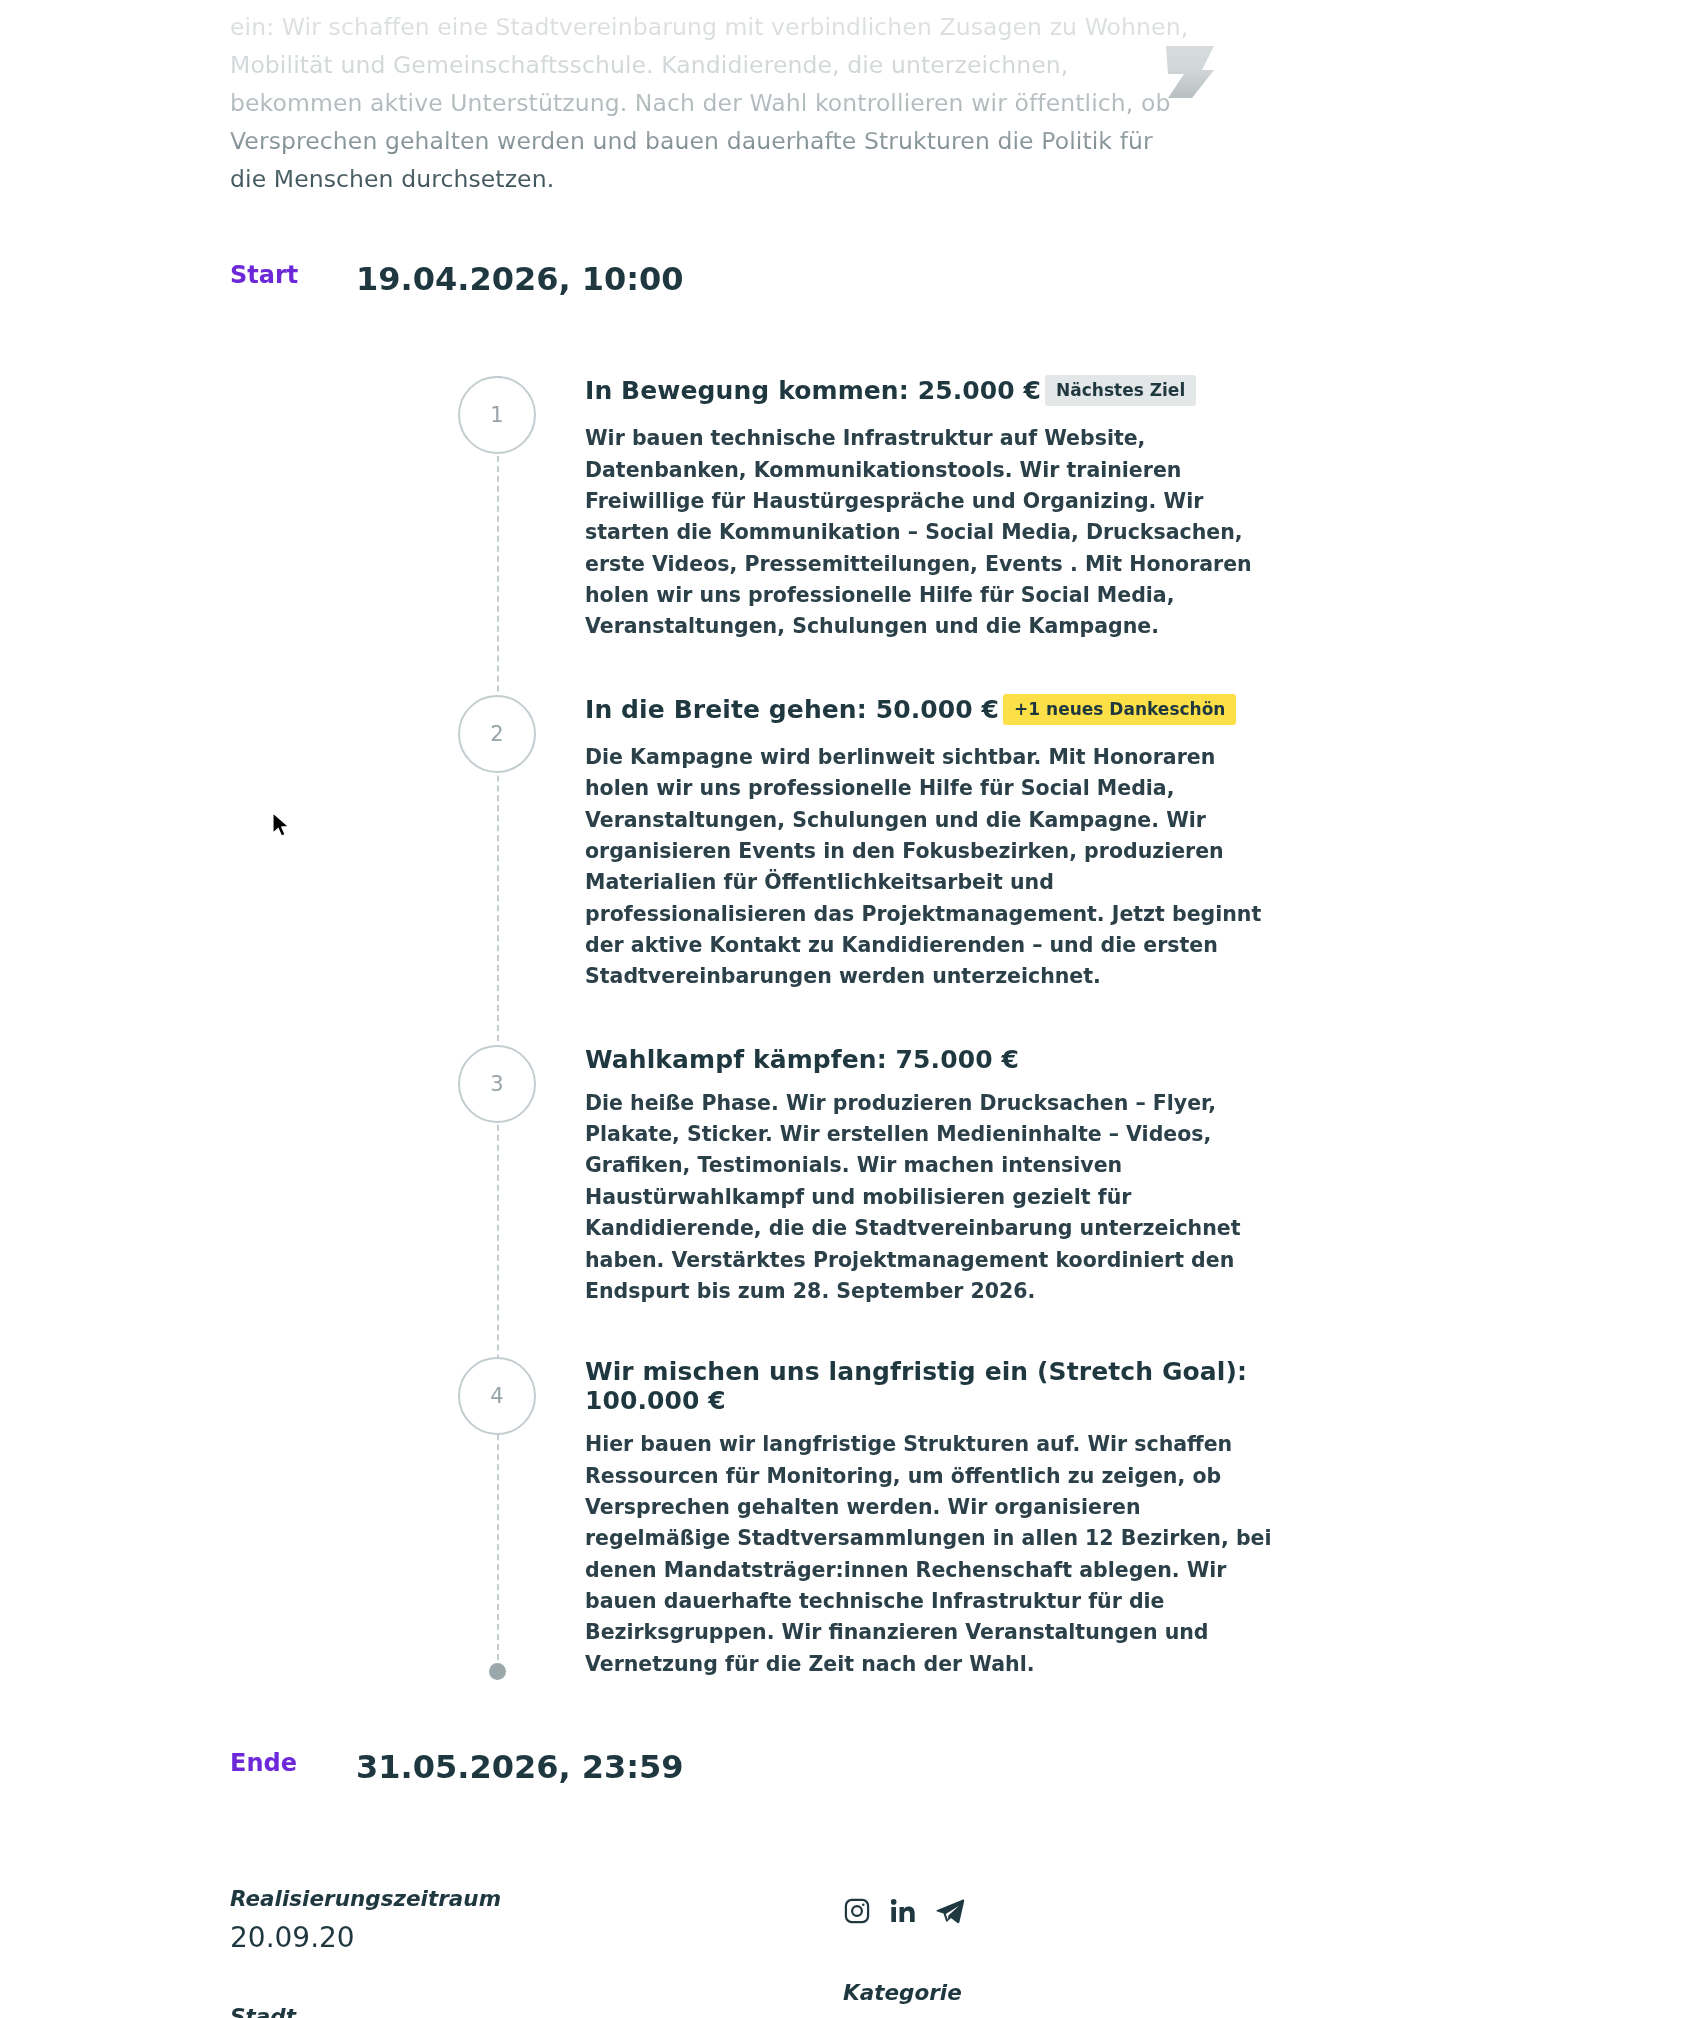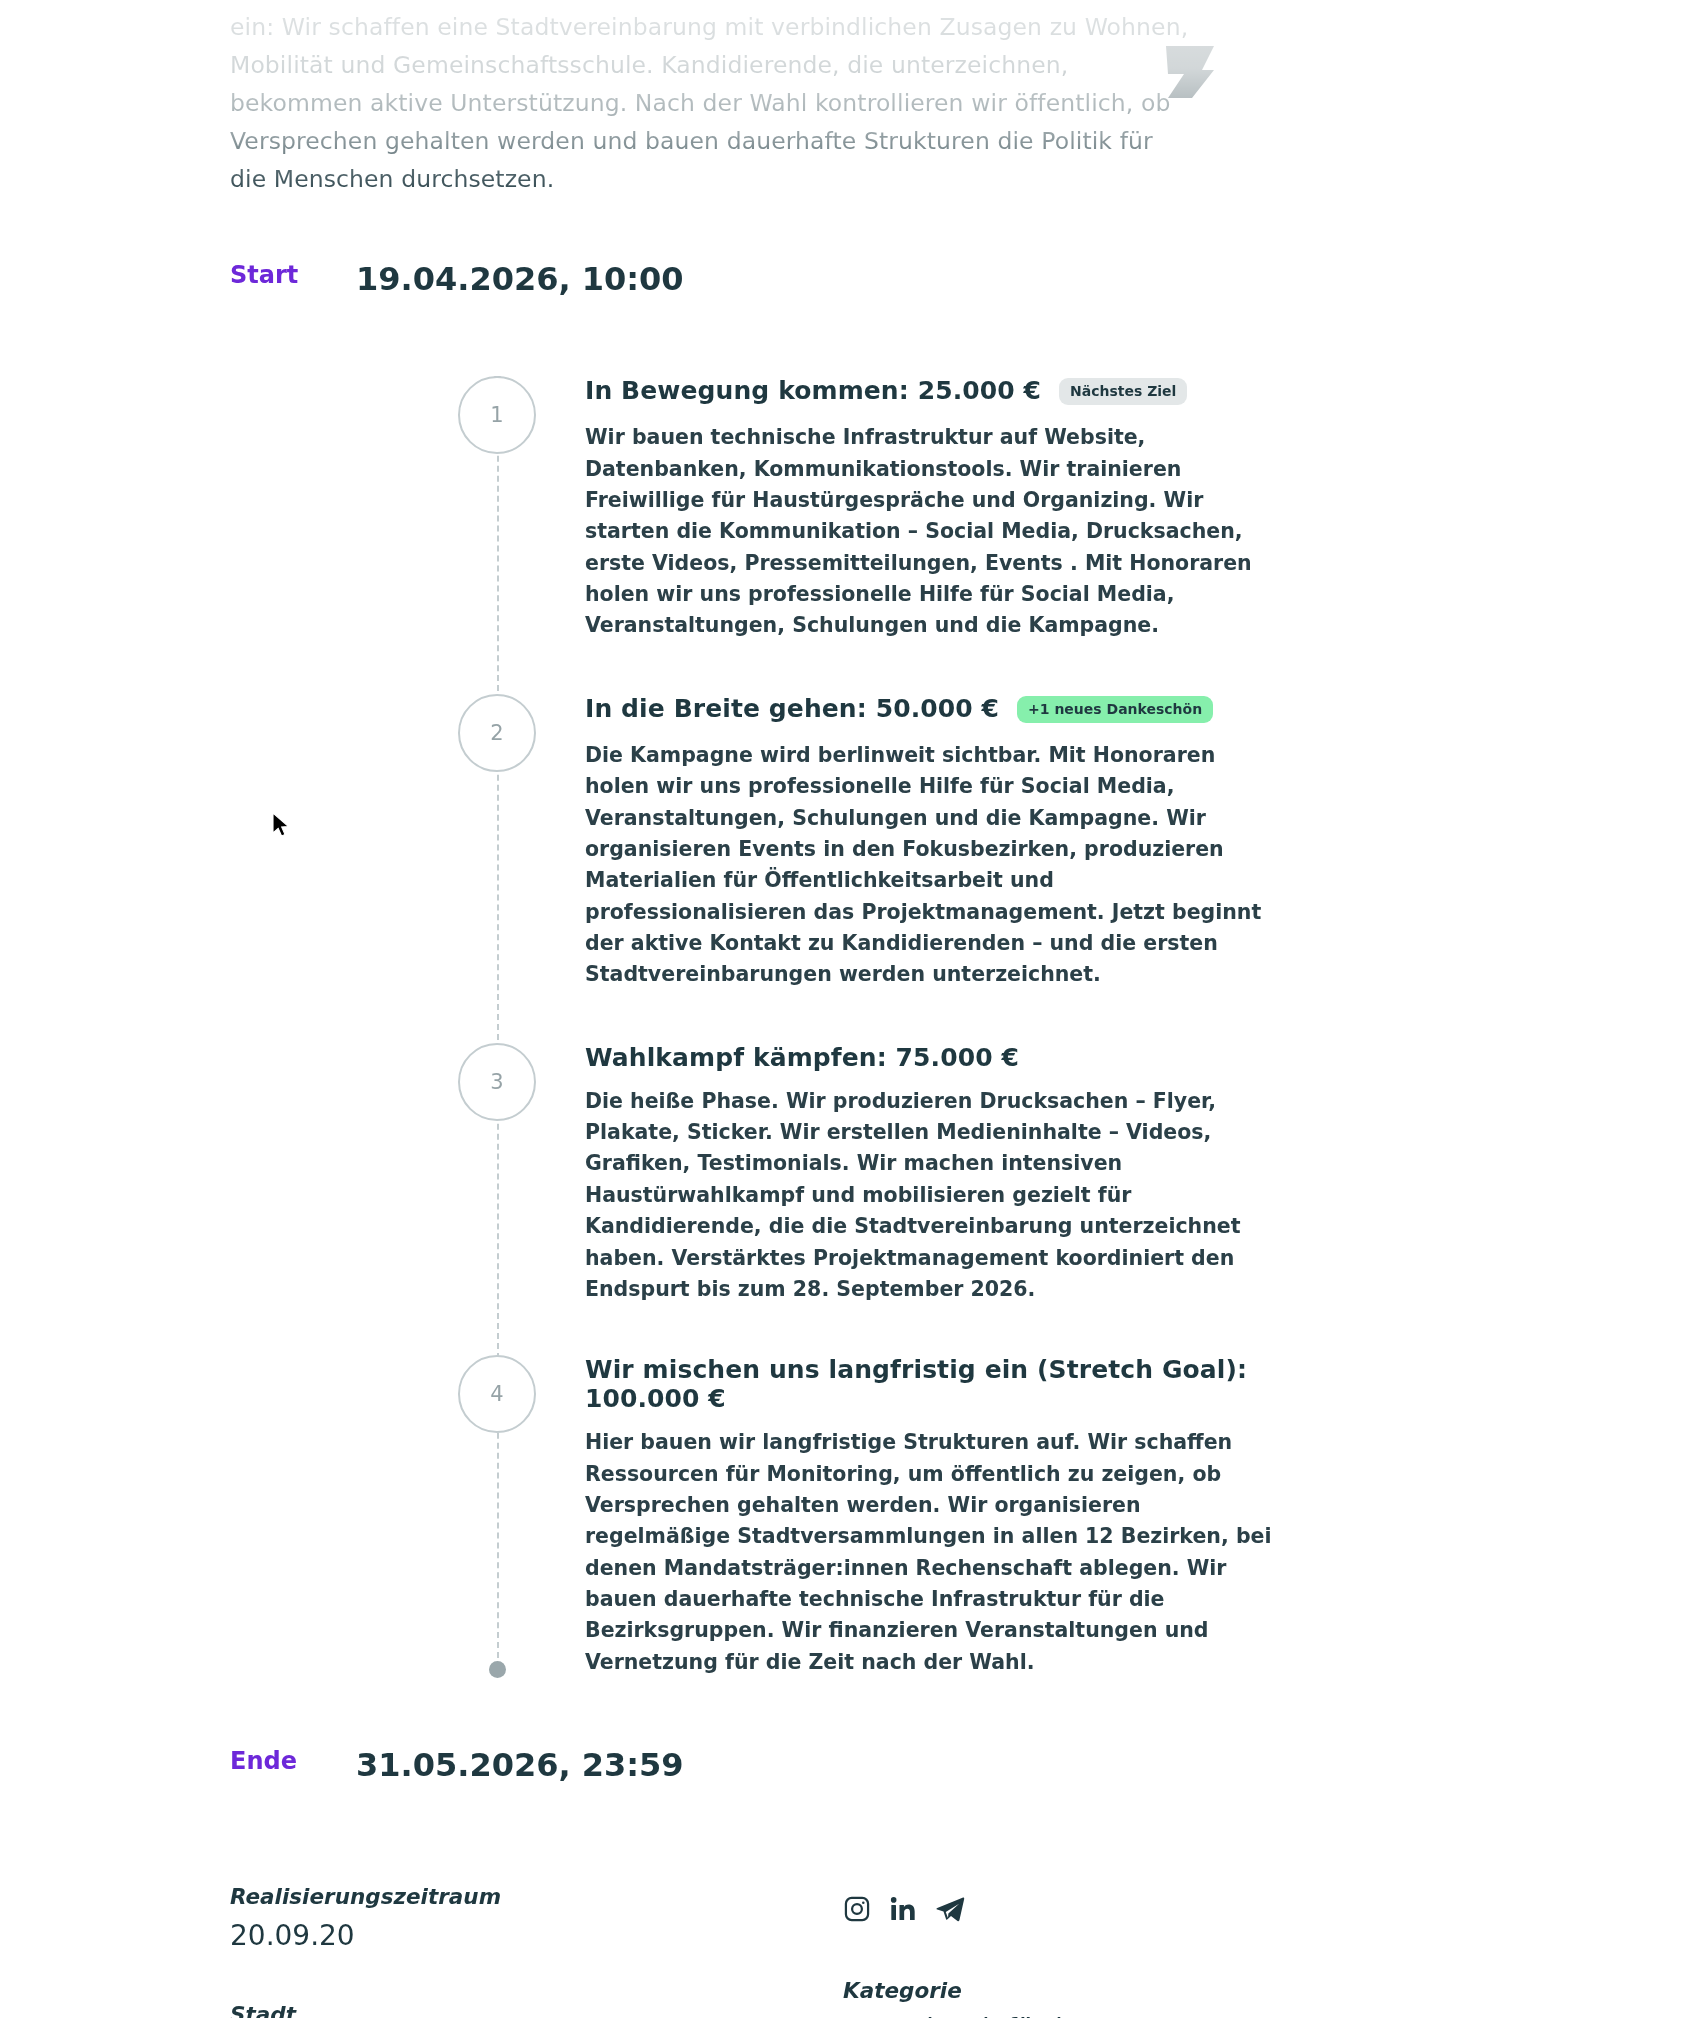--- a/index.html
+++ b/index.html
@@ -137,34 +137,34 @@
   }
   .ms-title {
     font-size: 25px;
     font-weight: 700;
     color: #1f3840;
     display: inline;
     letter-spacing: 0.1px;
   }
   .ms-badge {
     display: inline-block;
-    font-size: 14px;
+    font-size: 17px;
     font-weight: 700;
     padding: 5px 11px 6px 11px;
-    border-radius: 9px;
-    margin-left: 18px;
+    border-radius: 3px;
+    margin-left: 4px;
     position: relative;
     top: -3px;
   }
   .badge-grey {
     background: #e3e7e8;
     color: #1f3840;
   }
   .badge-yellow {
-    background: #86efac;
+    background: #fde047;
     color: #1f3840;
   }
   .ms-desc {
     margin-top: 14px;
     font-size: 20.5px;
     line-height: 1.53;
     color: #2b4048;
     max-width: 1120px;
     font-weight: bold;
   }

